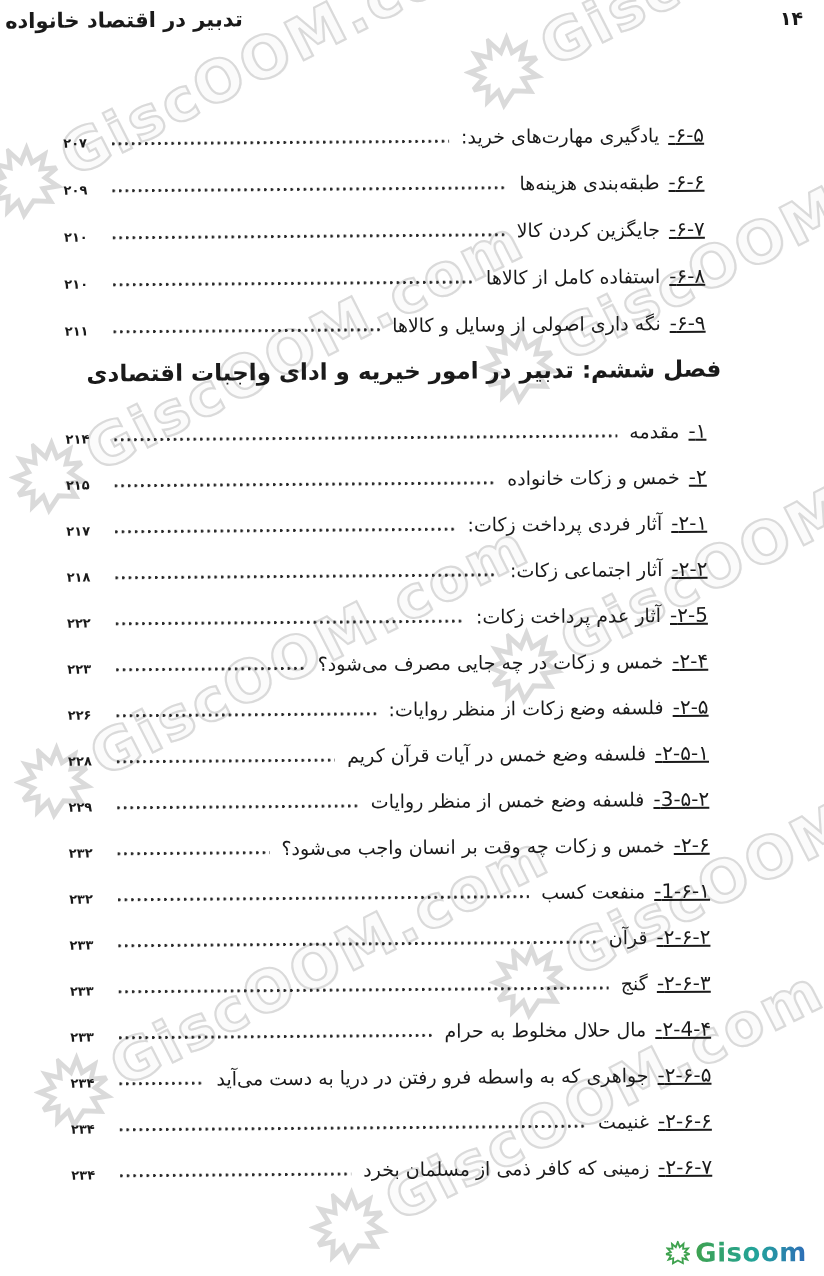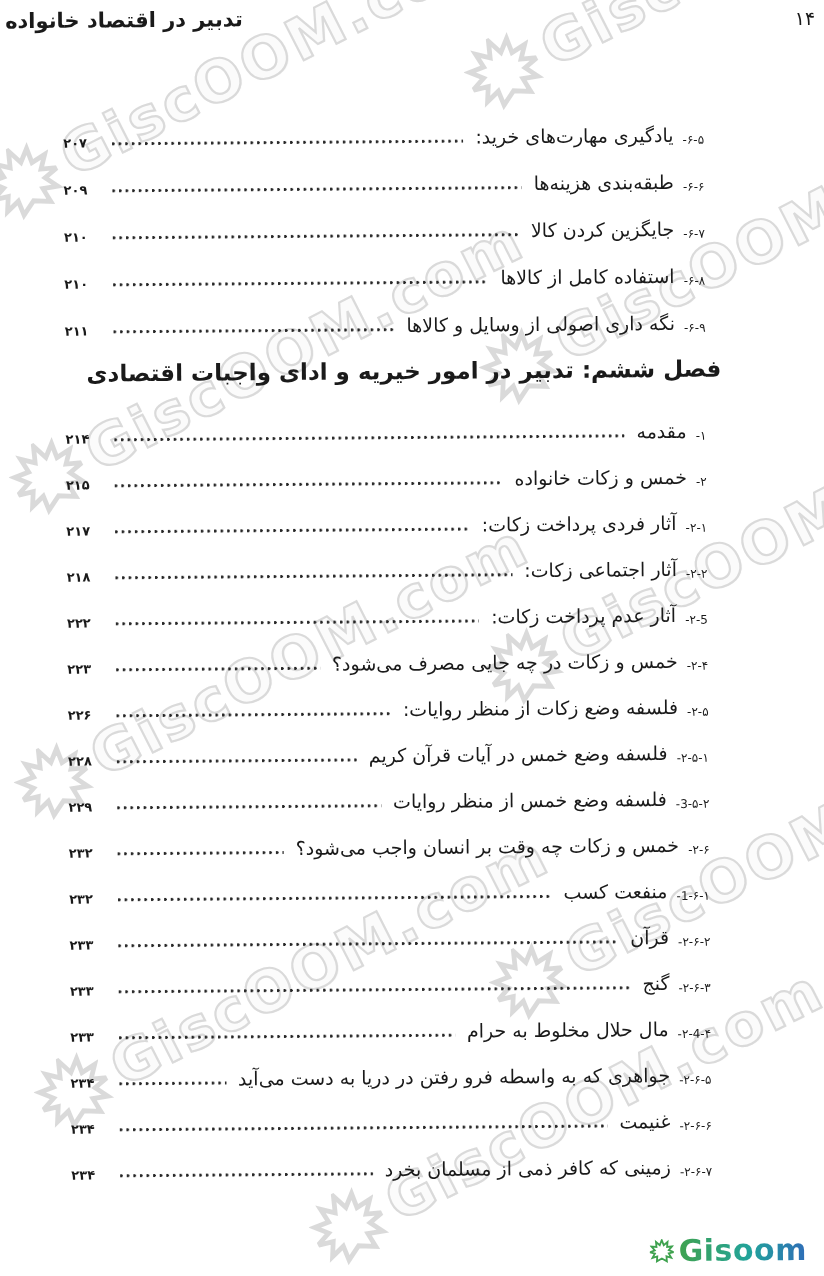--- a/index.html
+++ b/index.html
@@ -30,31 +30,31 @@
   }
   .wm svg { flex:0 0 auto; }
   
   .page-content { position:absolute; inset:0; transform:rotate(-0.45deg); }
   .running-head {
     position:absolute; top:6px; left:10px;
     font-size:21px; font-weight:bold;
     direction:rtl;
   }
   .folio {
-    position:absolute; top:10px; right:4px;
-    font-size:19px; font-weight:normal;
+    position:absolute; top:10px; right:16px;
+    font-size:19px; font-weight:bold;
     direction:ltr;
   }
   .toc { position:absolute; top:102px; left:56px; width:652px; }
   .row {
     display:flex; direction:rtl; align-items:flex-end;
     column-gap:9px; height:47px;
   }
   .sect2 .row { height:46px; }
-  .num { font-size:12px; line-height:1.2; white-space:nowrap; }
+  .num { font-size:20px; line-height:1.2; white-space:nowrap;text-decoration:underline; }
   .ttl { font-size:19px; line-height:1.2; white-space:nowrap; }
   .dots {
     flex:1 1 10px; align-self:flex-end;
     height:5px; margin:0 3px 5px 4px;
     background-image:radial-gradient(circle at 2.2px 2.5px, #262626 1.25px, transparent 1.6px);
     background-size:6.6px 5px;
     background-repeat:repeat-x;
   }
   .pg {
     direction:ltr; text-align:center;
@@ -67,21 +67,21 @@
     margin:21px -48px 15px 0;
     font-size:23px; font-weight:bold;
     white-space:nowrap;
   }
   
   .brand {
     position:absolute; right:22px; bottom:6px;
     display:flex; align-items:center; gap:5px;
   }
   .brand .brand-text {
-    font-size:30px; font-weight:bold; letter-spacing:.5px;
+    font-size:26px; font-weight:bold; letter-spacing:.5px;
     background:linear-gradient(90deg,#3fa24f 0%, #22a39b 55%, #2f6db8 100%);
     -webkit-background-clip:text; background-clip:text;
     color:transparent;
   }
 </style>
 </head>
 <body>
 
 <div class="wm" style="left:-25px; top:165px;">
   <svg width="72" height="72" viewBox="0 0 24 24" fill="none" stroke="#d7d7d7" stroke-width="1.6">

